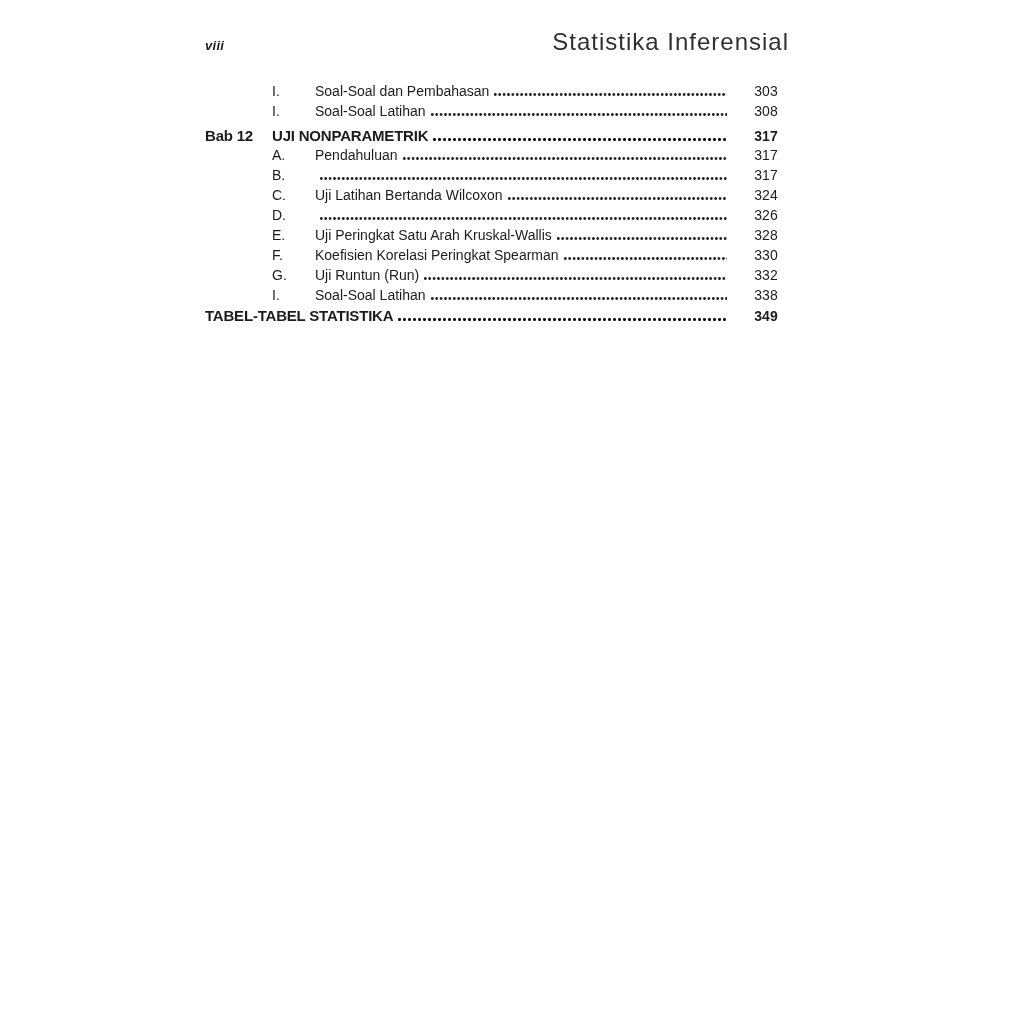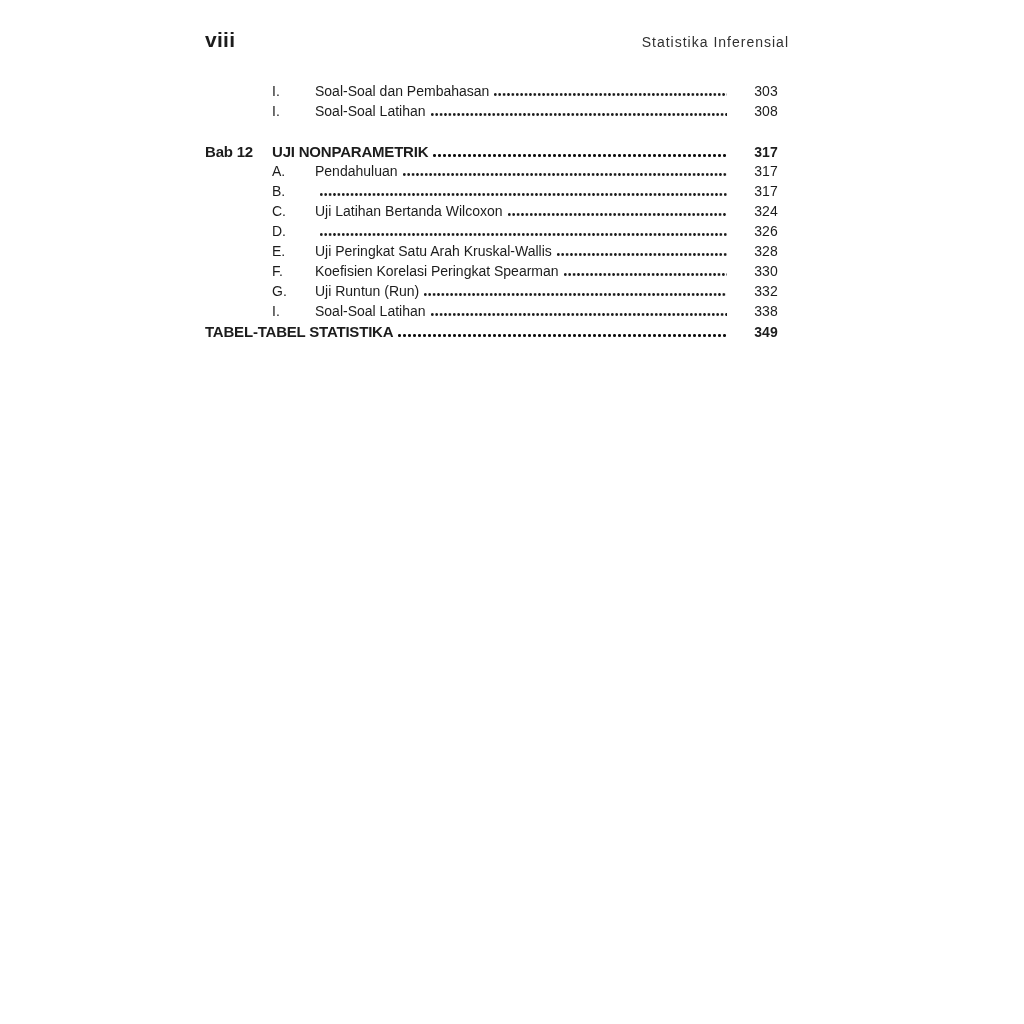--- a/index.html
+++ b/index.html
@@ -24,43 +24,44 @@
     position: absolute;
     left: 205px;
     top: 28px;
     width: 584px;
     display: flex;
     justify-content: space-between;
     align-items: baseline;
   }
   .folio {
     font-weight: 700;
-    font-size: 21px;
+    font-size: 13px;
     letter-spacing: 0.3px;
+    font-style: italic;
   }
   .running-title {
     font-weight: 400;
-    font-size: 14px;
+    font-size: 24px;
     letter-spacing: 1px;
     color: #303030;
   }
   .toc {
     position: absolute;
     left: 205px;
     top: 83px;
     width: 584px;
   }
   .row {
     display: flex;
     align-items: baseline;
     height: 20px;
     font-size: 14px;
     white-space: nowrap;
   }
-  .gap-above { margin-top: 20px; }
+  .gap-above { margin-top: 4px; }
   .col-chapter { flex: none; width: 67px; }
   .col-letter  { flex: none; width: 43px; }
   .title { flex: none; }
   .bold {
     font-weight: 700;
     letter-spacing: -0.2px;
   }
   .chapter .title, .top .title, .chapter .col-chapter {
     font-size: 15px;
   }

